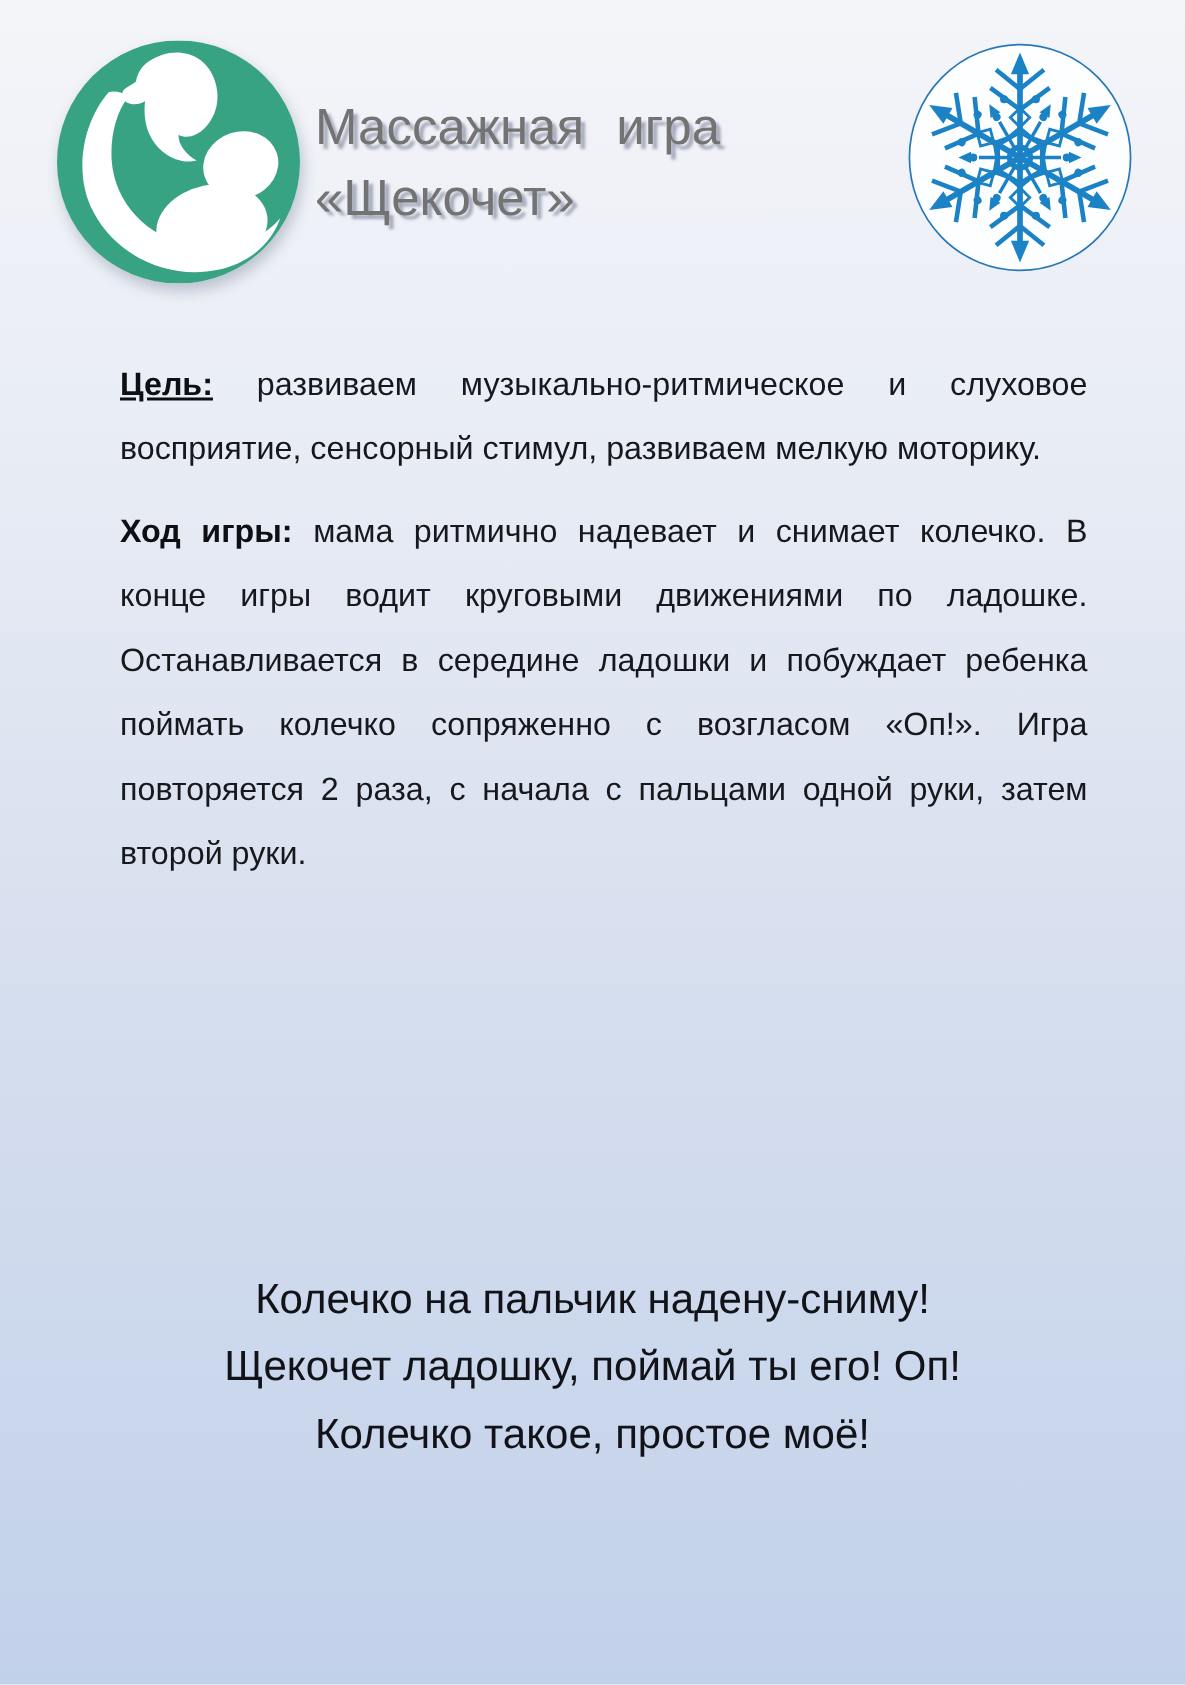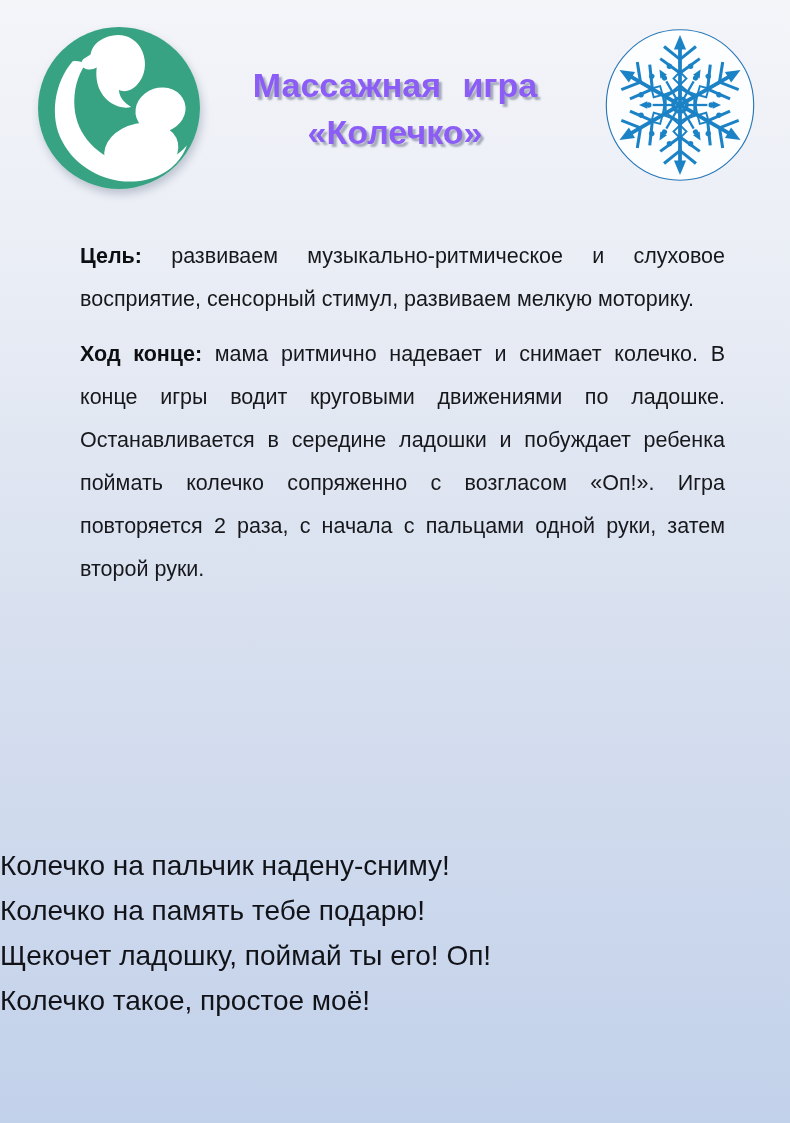--- a/index.html
+++ b/index.html
@@ -16,40 +16,40 @@
     border-radius:50%;
     box-shadow:2px 5px 9px rgba(40,60,90,.25);
   }
   .logo svg{display:block;width:100%;height:100%;}
   .snowflake{
     position:absolute;left:604px;top:27px;width:152px;height:156px;
   }
   .snowflake svg{display:block;width:100%;height:100%;}
   .title{
     position:absolute;left:210px;right:210px;top:62px;
-    text-align:center;color:#8b5cf6;
-    font-size:34px;line-height:47px;font-weight:700;
+    color:#737373;
+    font-size:34px;line-height:47px;font-weight:400;
     text-shadow:3px 3px 2px rgba(150,156,175,.85);
   }
   .title .t1{word-spacing:12px;}
 
   
   .bodytext{
     position:absolute;left:80px;top:235px;width:645px;
     font-size:21.5px;line-height:43px;color:#17181c;
     text-align:justify;
   }
   .bodytext p{margin:0 0 12px 0;}
   .bodytext b{color:#0e0f12;}
-  .u{}
+  .u{text-decoration:underline;}
 
   
   .poem{
     position:absolute;left:0;right:0;top:843px;
-    color:#111318;
+    text-align:center;color:#111318;
     font-size:28px;line-height:45px;
   }
 </style>
 </head>
 <body>
 
 <div class="page">
 
   <div class="logo">
     <svg viewBox="0 0 160 160" xmlns="http://www.w3.org/2000/svg">
@@ -65,21 +65,21 @@
         C59,129 38,107 36,79 C35,63 39,47 47,37 C43,34 38,33 34,34 Z"></path>
 
       <ellipse cx="121" cy="82" rx="25" ry="22" transform="rotate(-18 121 82)" fill="#ffffff"></ellipse>
 
       <ellipse cx="102" cy="122" rx="37" ry="27" transform="rotate(-12 102 122)" fill="#ffffff"></ellipse>
     </svg>
   </div>
 
   <div class="title">
     <div class="t1">Массажная игра</div>
-    <div class="t2">«Колечко»</div>
+    <div class="t2">«Щекочет»</div>
   </div>
 
   <div class="snowflake">
     <svg viewBox="0 0 200 200" xmlns="http://www.w3.org/2000/svg">
       <ellipse cx="100" cy="100" rx="97" ry="99" fill="#fdfeff" stroke="#2878b8" stroke-width="1.5"></ellipse>
       <defs>
         <g id="arm" stroke="#1c82c6" fill="#1c82c6">
           <line x1="100" y1="100" x2="100" y2="22" stroke-width="5"></line>
           <polygon points="100,8 92,27 108,27" stroke="none"></polygon>
           <line x1="100" y1="40" x2="79" y2="23" stroke-width="4"></line>
@@ -113,25 +113,24 @@
       <circle cx="100" cy="100" r="9" fill="none" stroke="#1c82c6" stroke-width="5"></circle>
     </svg>
   </div>
 
   <div class="bodytext">
     <p>
       <b class="u">Цель:</b>
       <span>развиваем музыкально-ритмическое и слуховое восприятие, сенсорный стимул, развиваем мелкую моторику.</span>
     </p>
     <p>
-      <b>Ход конце:</b>
+      <b>Ход игры:</b>
       <span>мама ритмично надевает и снимает колечко. В конце игры водит круговыми движениями по ладошке. Останавливается в середине ладошки и побуждает ребенка поймать колечко сопряженно с возгласом «Оп!». Игра повторяется 2 раза, с начала с пальцами одной руки, затем второй руки.</span>
     </p>
   </div>
 
   <div class="poem">
     <div>Колечко на пальчик надену-сниму!</div>
-    <div>Колечко на память тебе подарю!</div>
     <div>Щекочет ладошку, поймай ты его! Оп!</div>
     <div>Колечко такое, простое моё!</div>
   </div>
 
 </div>
 
 </body></html>

